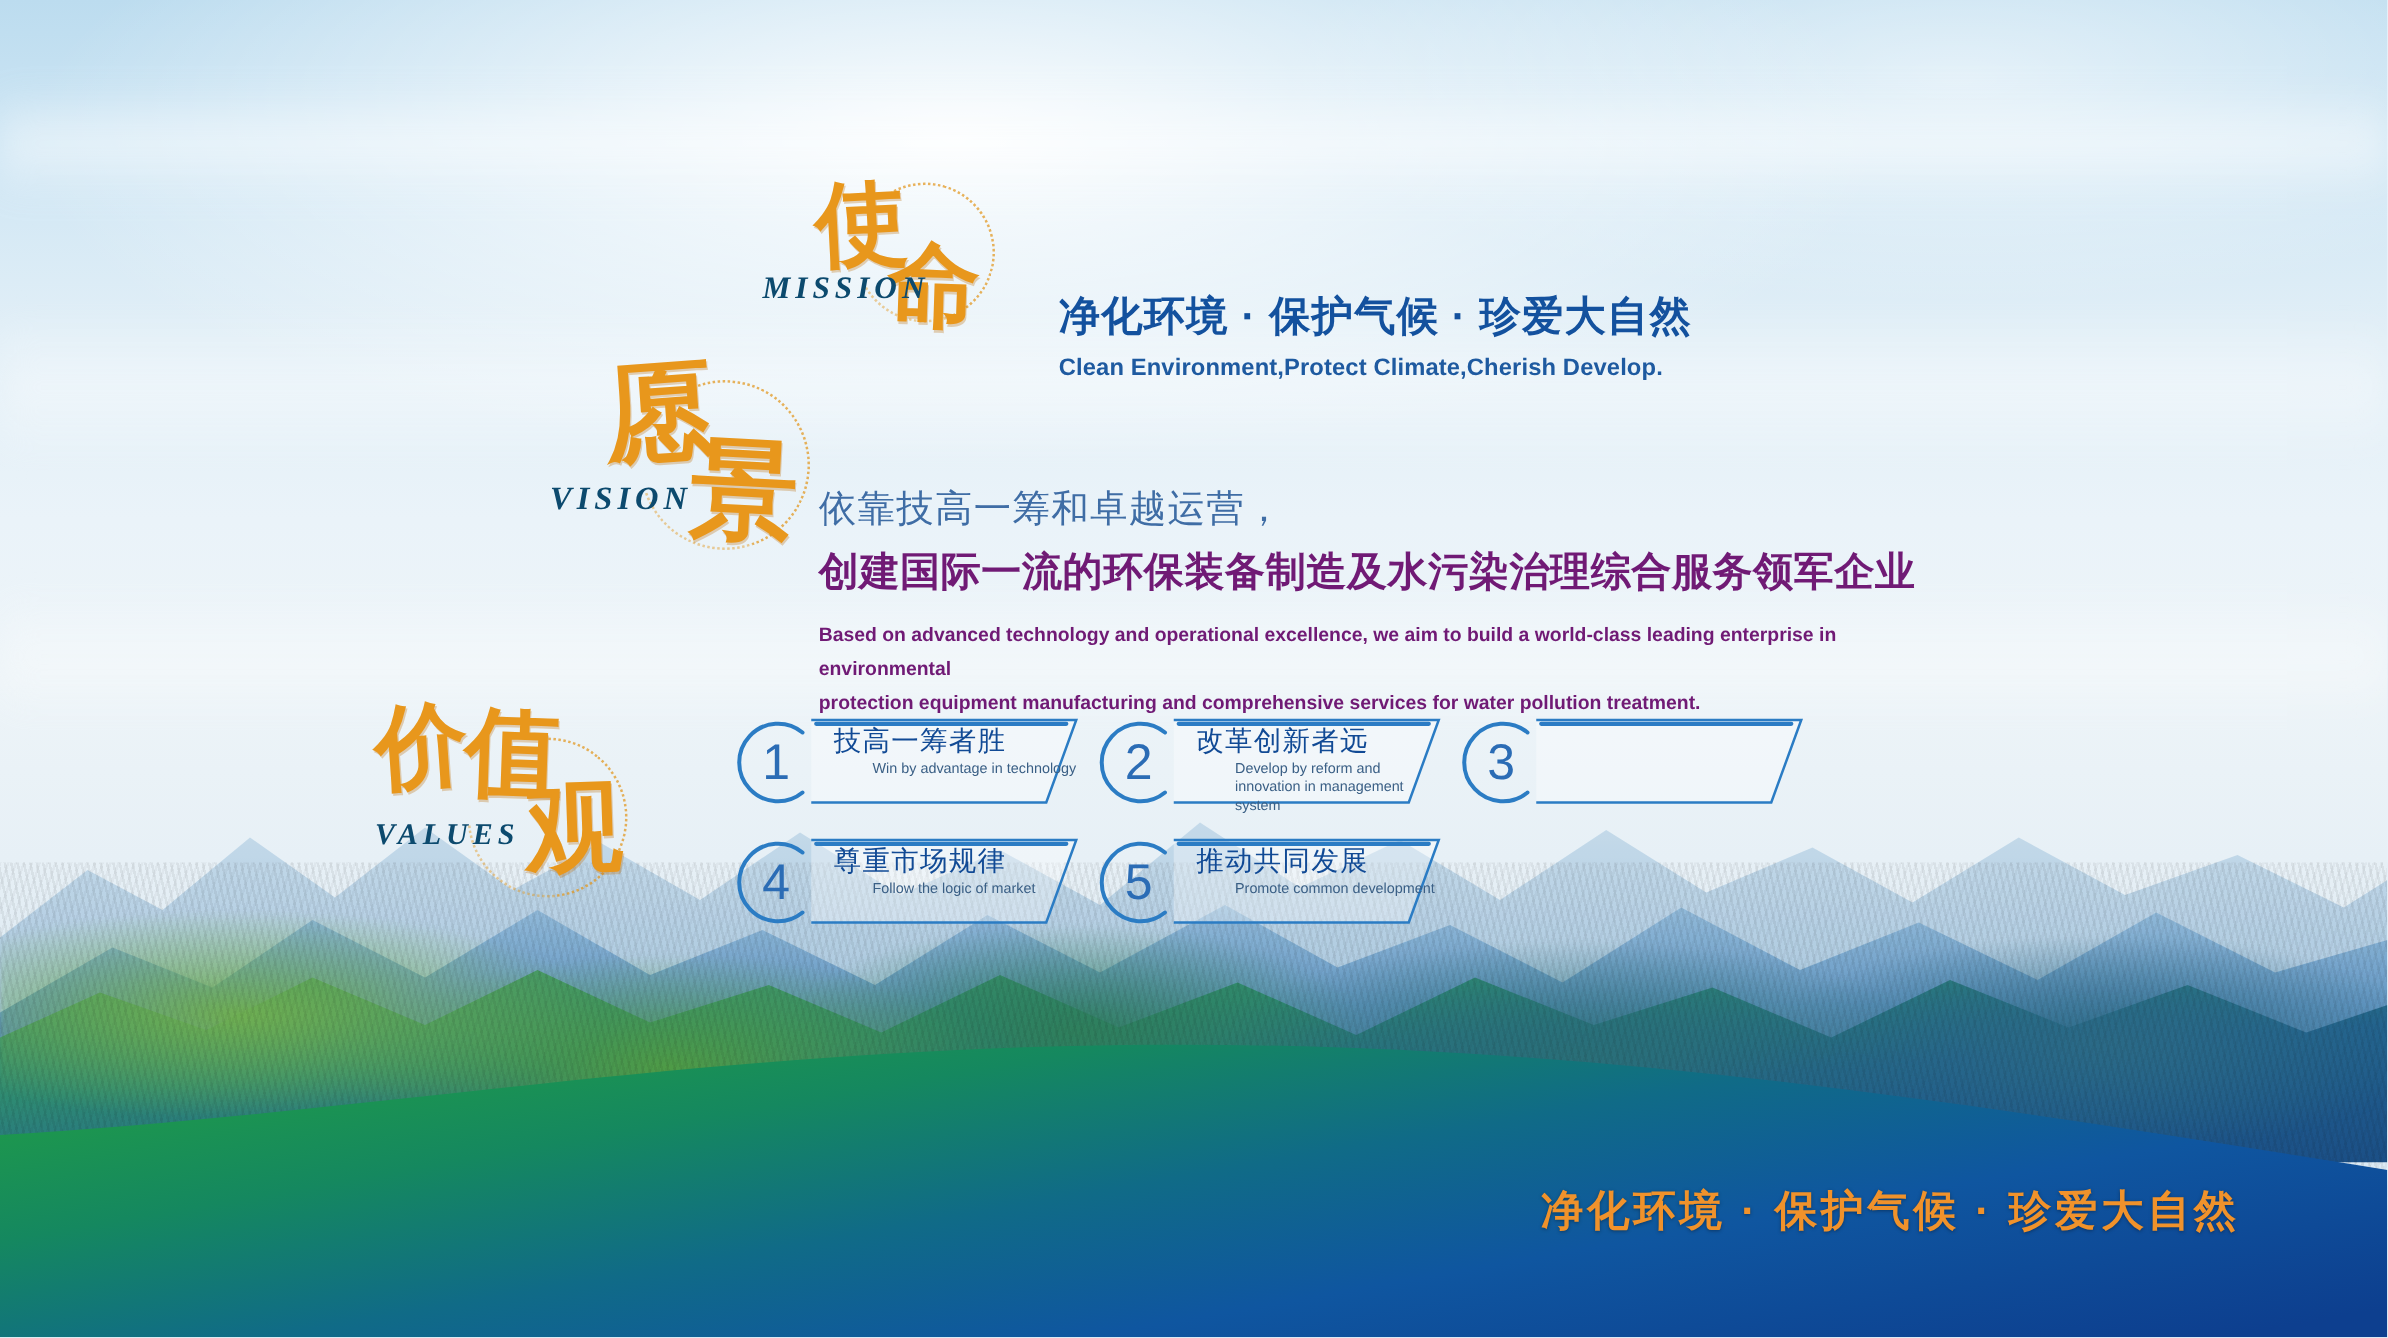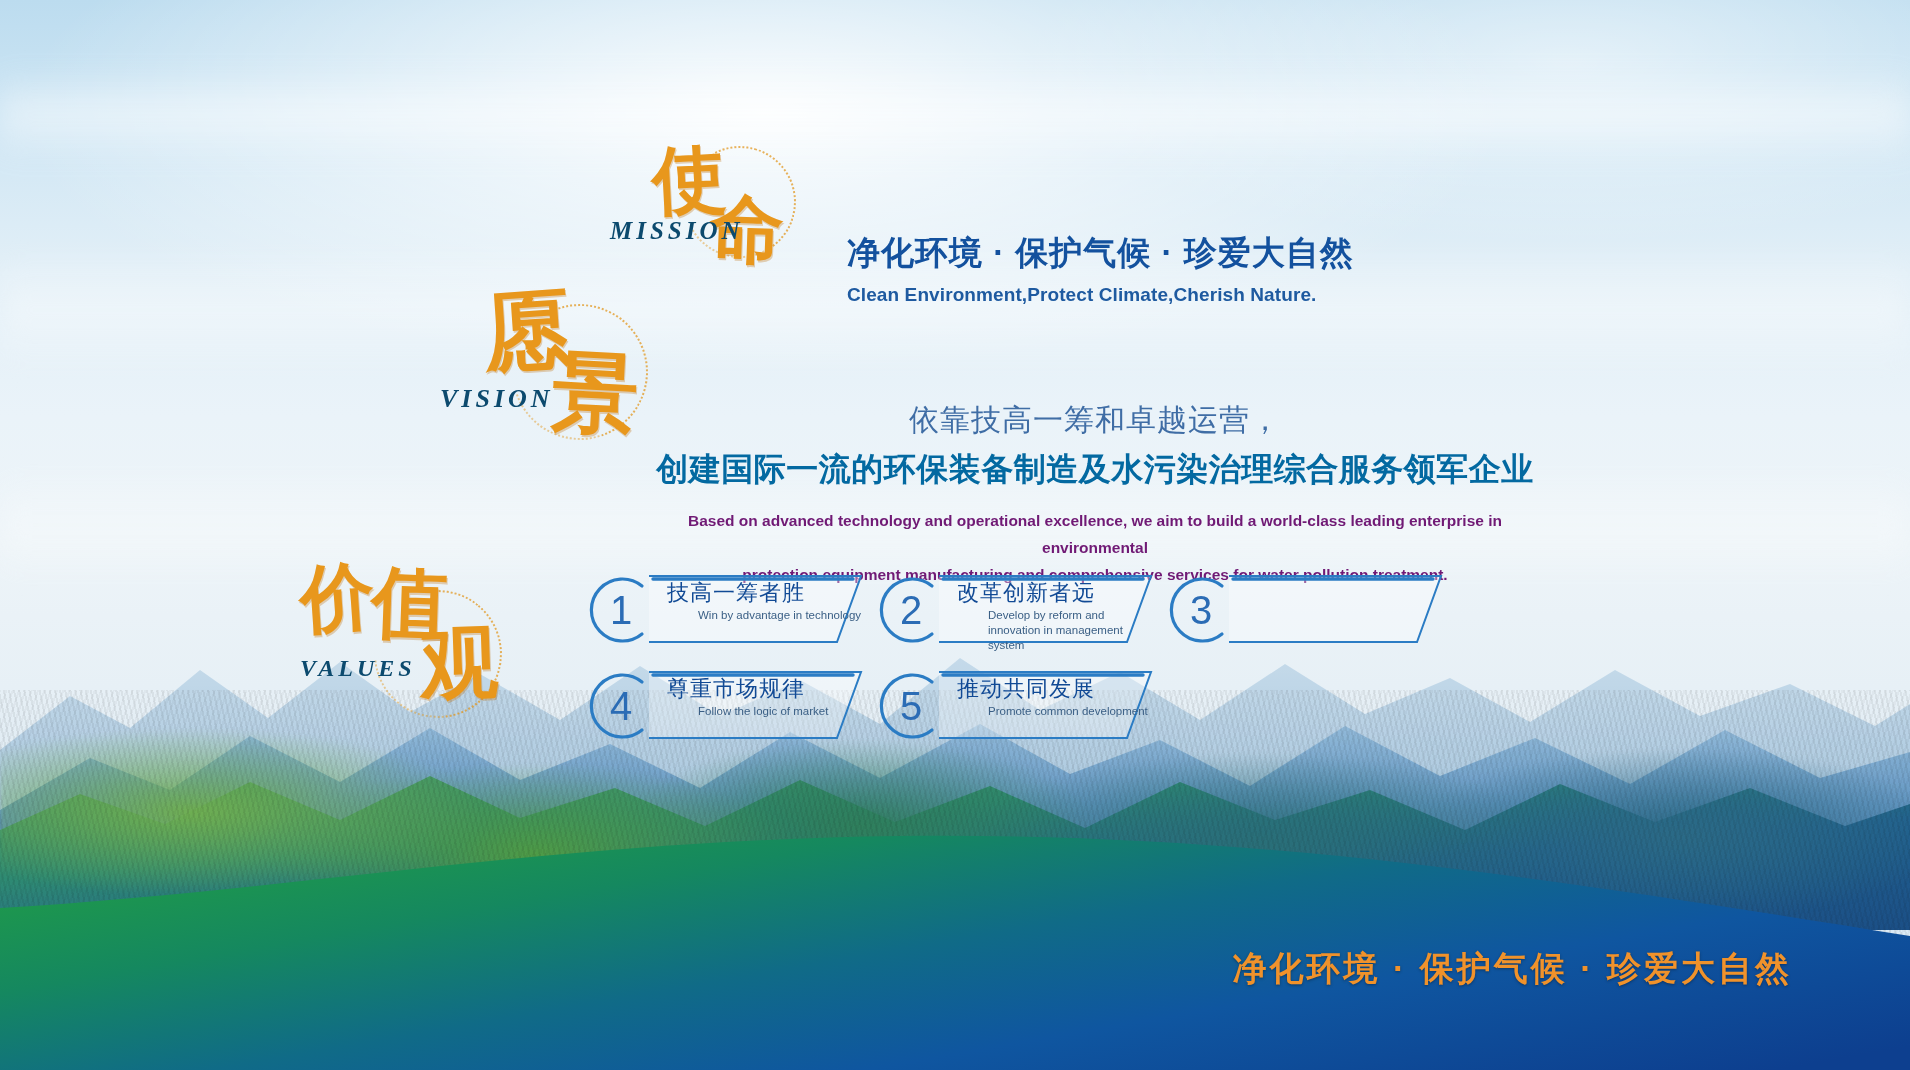--- a/index.html
+++ b/index.html
@@ -123,28 +123,28 @@
     font-size:33px; font-weight:700; color:#13519e;
     letter-spacing:1px; white-space:nowrap; line-height:1.25;
   }
   .mission-en {
     margin-top:11px;
     font-size:19px; font-weight:600; color:#1e5aa0;
     letter-spacing:.1px; white-space:nowrap;
   }
 
   
-  #vision-text { position:absolute; left:655px; top:400px;text-align:center; }
+  #vision-text { position:absolute; left:655px; top:388px; }
   .vision-cn-1 {
     font-size:30px; color:#3f6da5; font-weight:400;
     letter-spacing:1px; white-space:nowrap; line-height:1.35;
   }
   .vision-cn-2 {
     margin-top:8px;
-    font-size:32px; font-weight:700; color:#0369a1;
+    font-size:32px; font-weight:700; color:#701a75;
     letter-spacing:.5px; white-space:nowrap; line-height:1.3;
   }
   .vision-en {
     margin-top:17px;
     font-size:15.5px; font-weight:600; color:#701a75;
     line-height:1.75; max-width:880px;
   }
 
   
   #values-grid { position:absolute; left:585px; top:570px; }
@@ -246,21 +246,21 @@
 
   <div class="callig" id="mission-mark">
     <div class="cg-ring"></div>
     <span class="cg-char c1">使</span>
     <span class="cg-char c2">命</span>
     <span class="cg-latin lat">MISSION</span>
   </div>
 
   <div id="mission-text">
     <div class="mission-cn">净化环境 · 保护气候 · 珍爱大自然</div>
-    <div class="mission-en">Clean Environment,Protect Climate,Cherish Nature.</div>
+    <div class="mission-en">Clean Environment,Protect Climate,Cherish Develop.</div>
   </div>
 
   <div class="callig" id="vision-mark">
     <div class="cg-ring"></div>
     <span class="cg-char c1">愿</span>
     <span class="cg-char c2">景</span>
     <span class="cg-latin lat">VISION</span>
   </div>
 
   <div id="vision-text">

